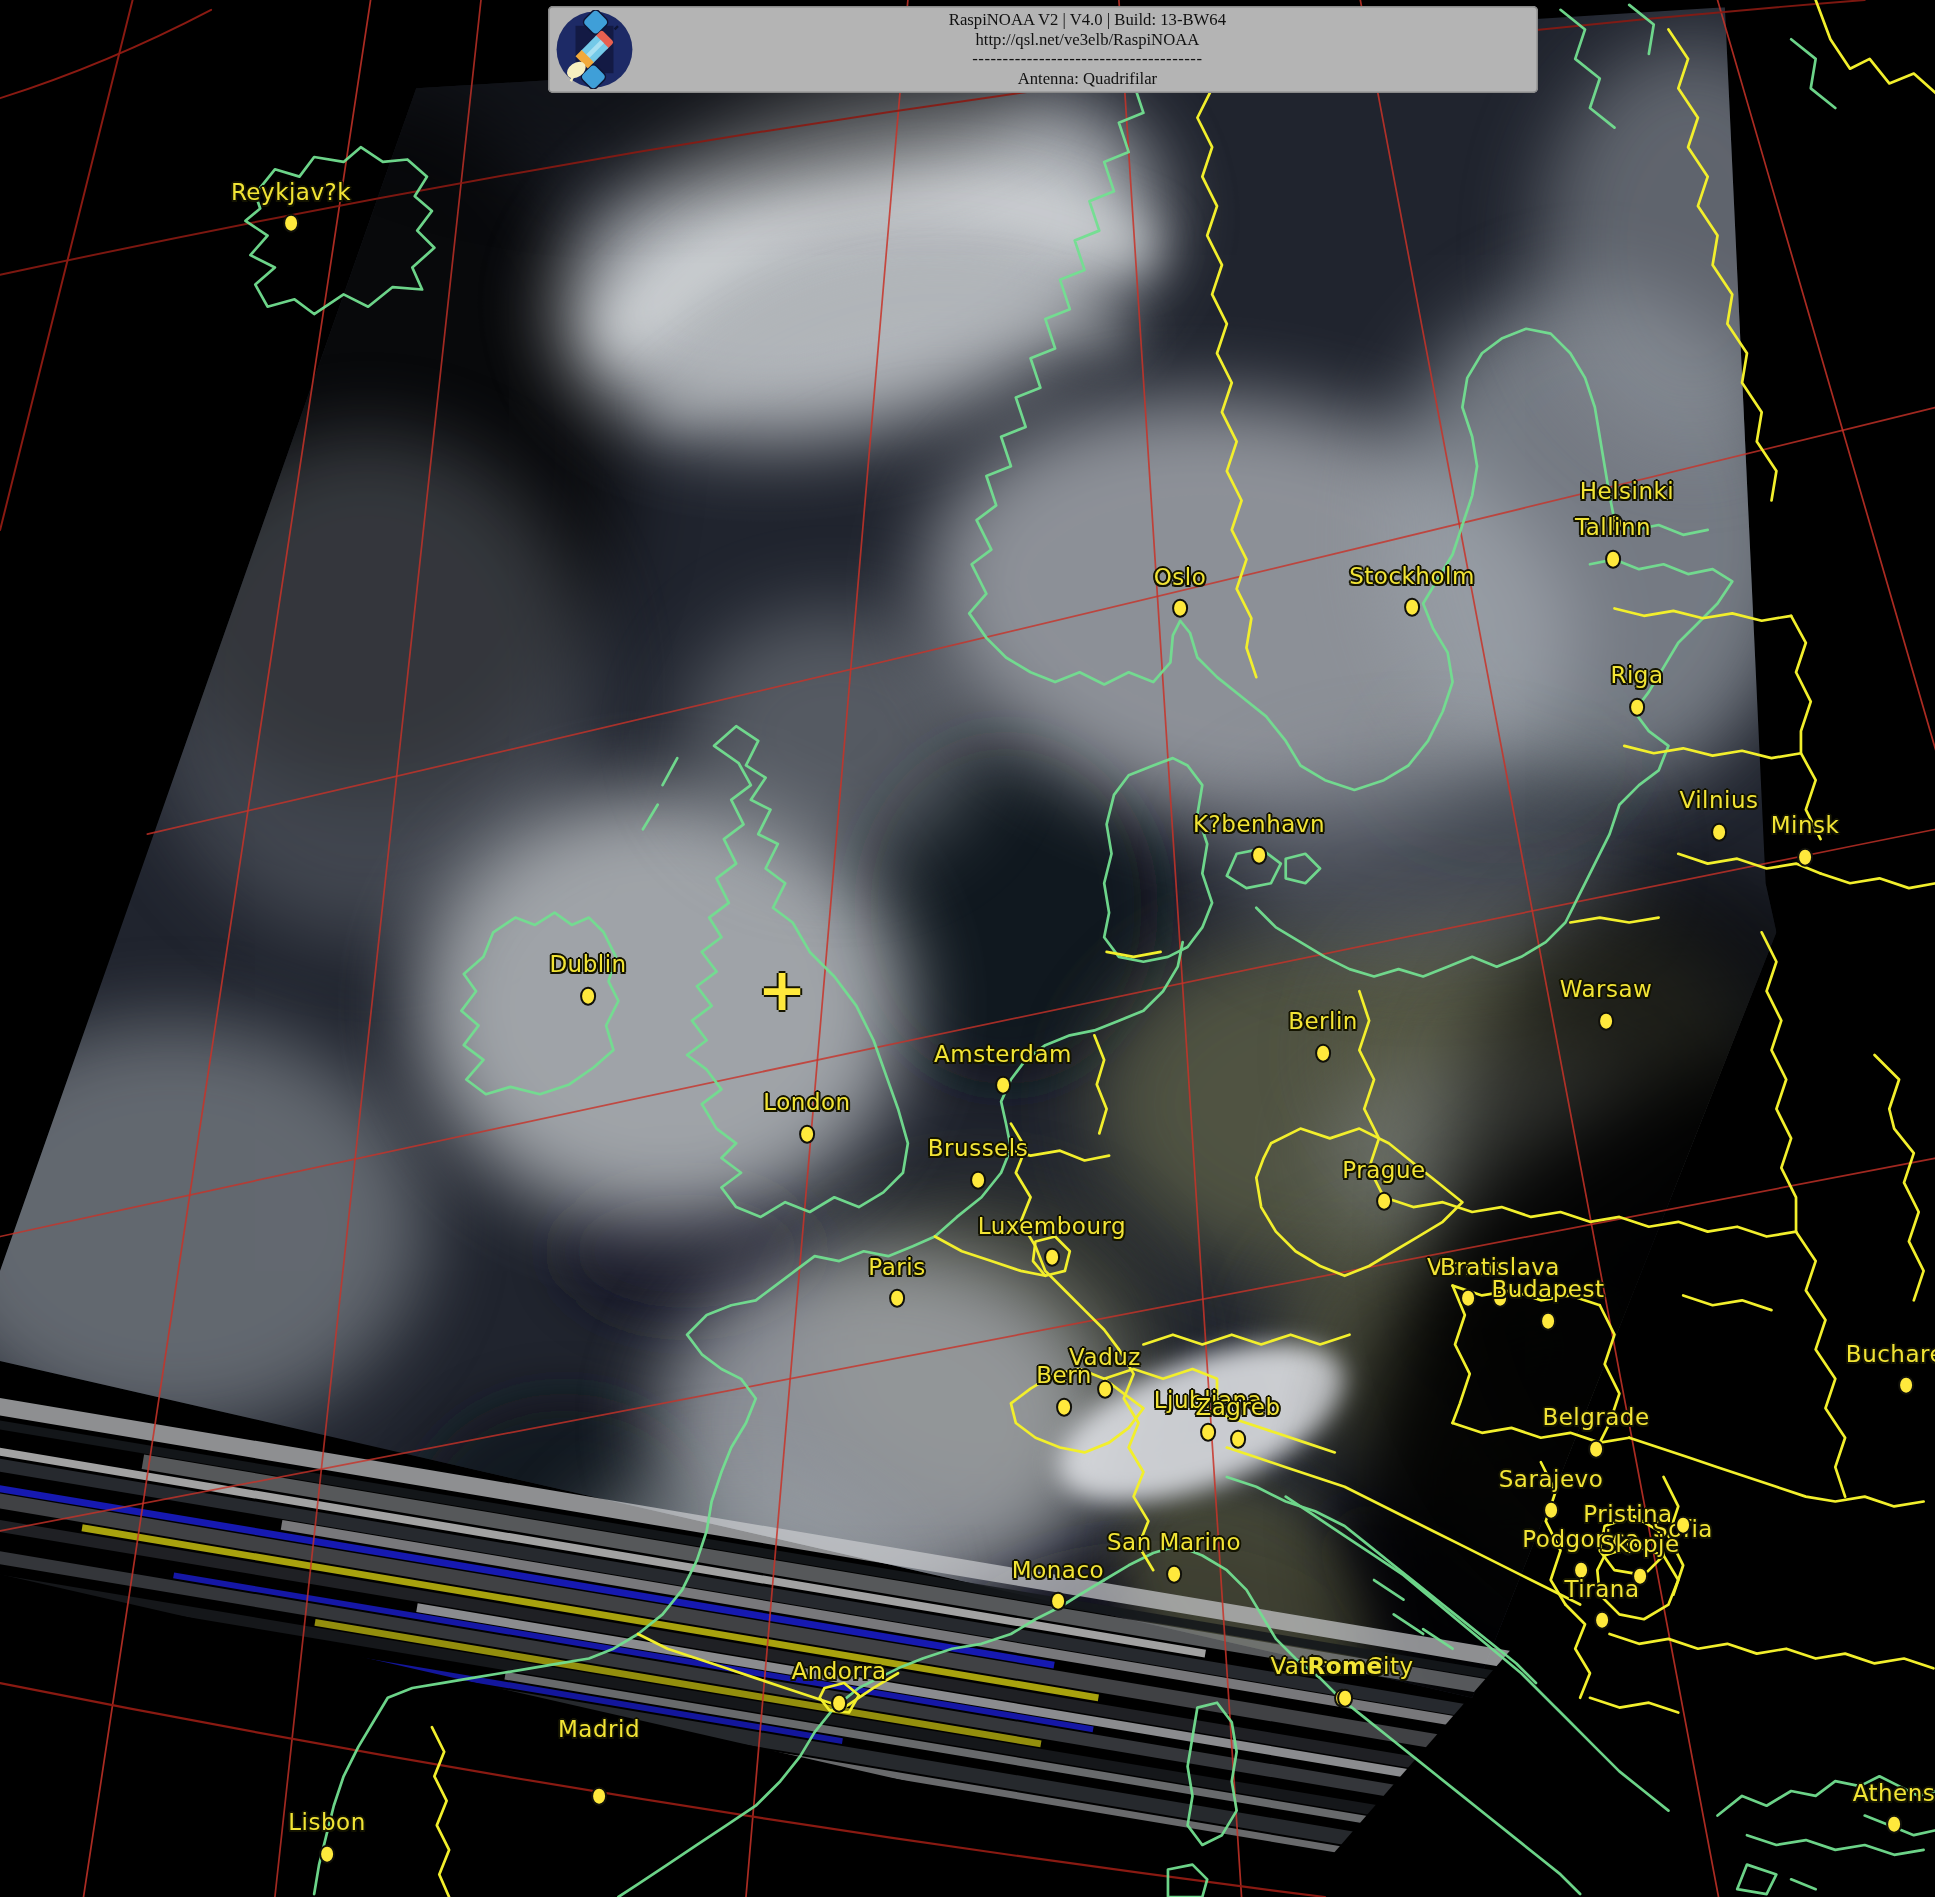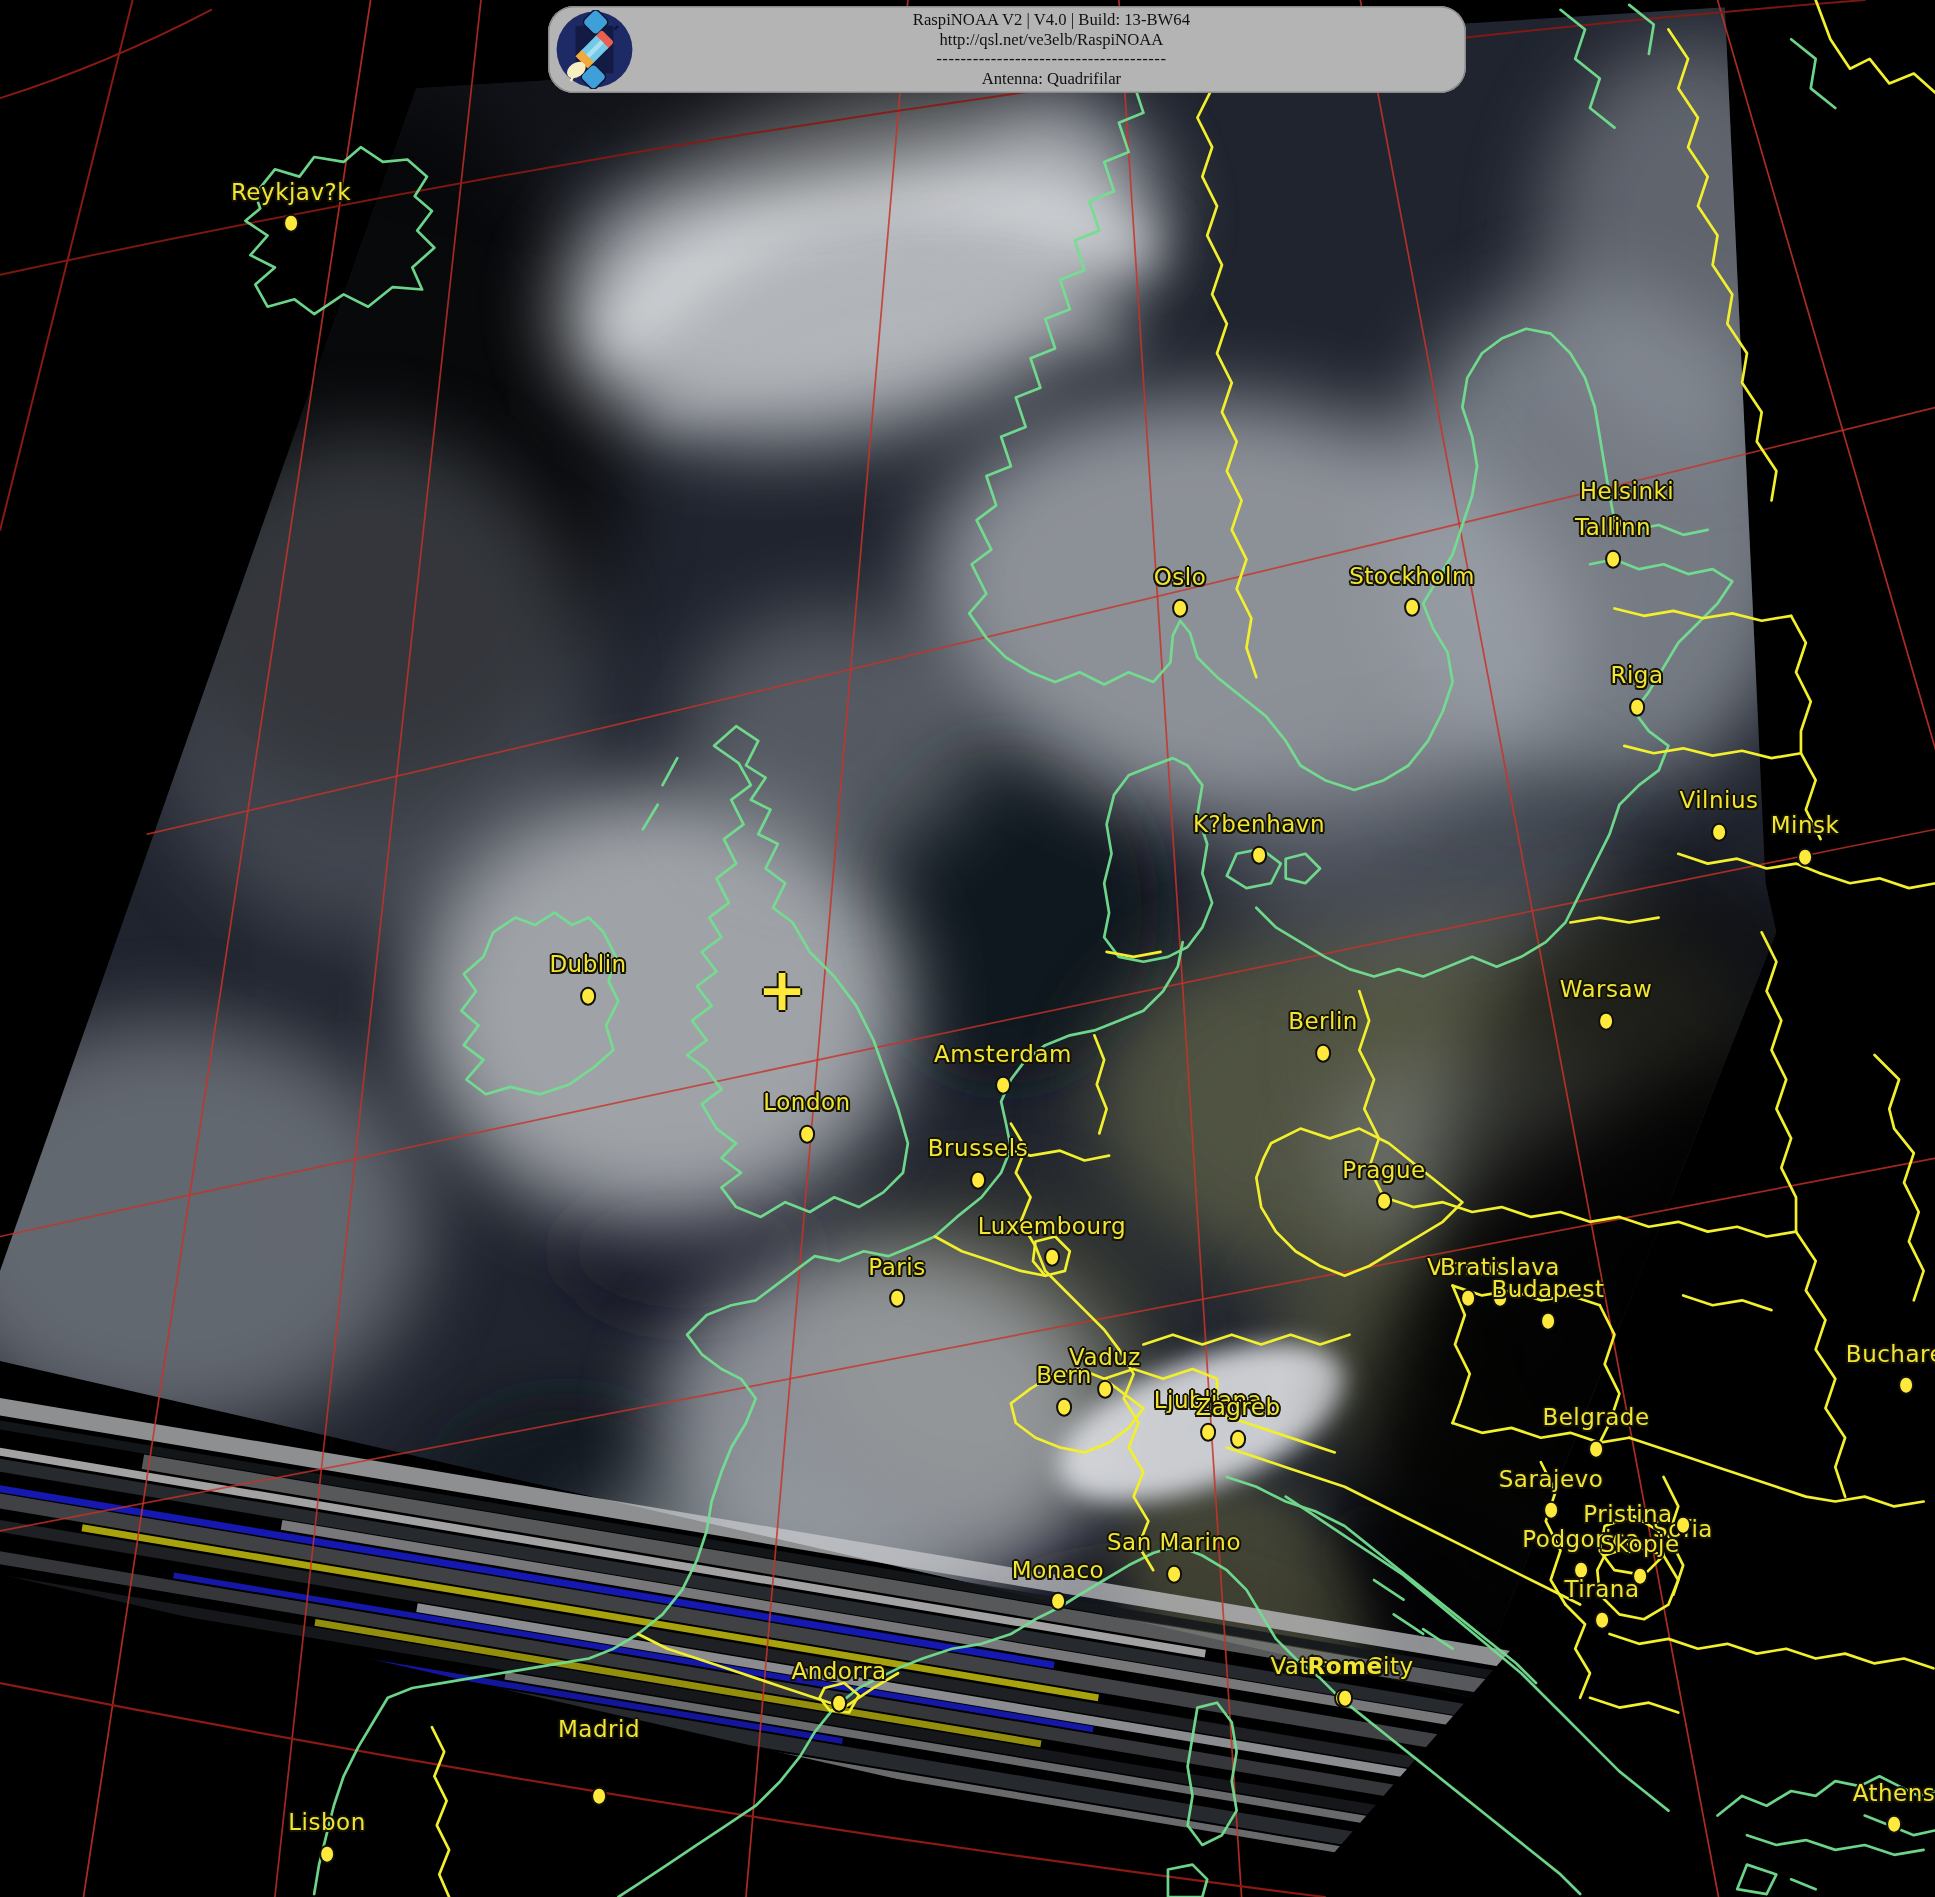--- a/index.html
+++ b/index.html
@@ -11,22 +11,22 @@
   .city{position:absolute;width:0;height:0;}
   .city-label{position:absolute;transform:translate(-50%,-100%);
     font-size:23px;letter-spacing:0.5px;color:#f2e435;white-space:nowrap;
     text-shadow:-1.5px -1.5px 0 #141400,1.5px -1.5px 0 #141400,-1.5px 1.5px 0 #141400,
       1.5px 1.5px 0 #141400,0 -2px 0 #141400,0 2px 0 #141400,-2px 0 0 #141400,2px 0 0 #141400;}
   .city-dot{position:absolute;width:11.8px;height:14.7px;border-radius:50%;
     background:#ffe93c;border:2px solid #10100a;transform:translate(-50%,-50%);}
   .gs-cross{position:absolute;transform:translate(-50%,-54%);font-size:58px;font-weight:bold;
     color:#ffe93c;text-shadow:-2px 0 0 #141400,2px 0 0 #141400,0 -2px 0 #141400,0 2px 0 #141400;}
   
-  #header{position:absolute;left:548px;top:5.9px;width:918px;height:87px;z-index:5;
-    background:#b4b4b4;border-radius:26px;box-shadow:0 0 0 1.5px #8a8a8a inset;
+  #header{position:absolute;left:548px;top:5.9px;width:990px;height:87px;z-index:5;
+    background:#b4b4b4;border-radius:5px;box-shadow:0 0 0 1.5px #8a8a8a inset;
     display:flex;align-items:center;font-family:"Liberation Serif",serif;color:#111;}
   #logo{width:79px;height:79px;margin-left:6.9px;flex:0 0 auto;}
   .hdr-col{flex:1 1 0;display:flex;flex-direction:column;justify-content:center;
     text-align:center;font-size:16.7px;line-height:19.6px;}
   .hdr-col.left{margin-left:2.9px;}
   .hdr-divider{letter-spacing:0.5px;}
 </style>
 </head>
 <body>
 

